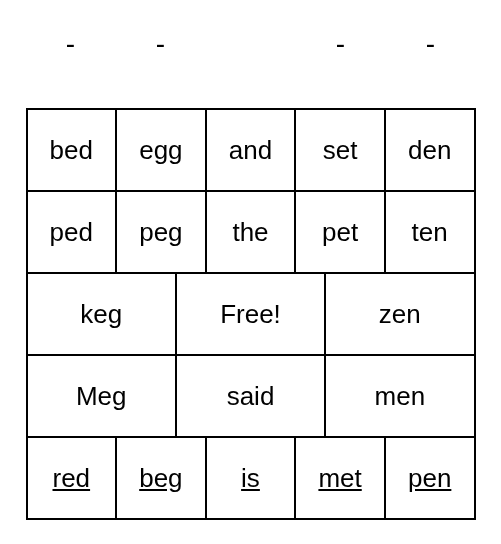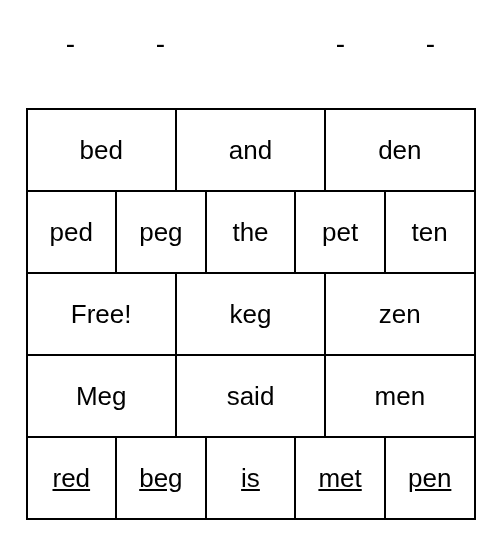--- a/index.html
+++ b/index.html
@@ -89,33 +89,35 @@
       <div class="header-cell">-</div>
       <div class="header-cell"></div>
       <div class="header-cell">-</div>
       <div class="header-cell">-</div>
     </div>
 
   <div class="grid">
 
   <div class="grid-row">
         <div class="grid-cell">bed</div>
+        <div class="grid-cell">egg</div>
         <div class="grid-cell">and</div>
+        <div class="grid-cell">set</div>
         <div class="grid-cell">den</div>
       </div>
       <div class="grid-row">
         <div class="grid-cell">ped</div>
         <div class="grid-cell">peg</div>
         <div class="grid-cell">the</div>
         <div class="grid-cell">pet</div>
         <div class="grid-cell">ten</div>
       </div>
       <div class="grid-row">
+        <div class="grid-cell">keg</div>
         <div class="grid-cell free-cell">Free!</div>
-        <div class="grid-cell">keg</div>
         <div class="grid-cell">zen</div>
       </div>
       <div class="grid-row">
         <div class="grid-cell">Meg</div>
         <div class="grid-cell">said</div>
         <div class="grid-cell">men</div>
       </div>
       <div class="grid-row">
         <div class="grid-cell">red</div>
         <div class="grid-cell">beg</div>

